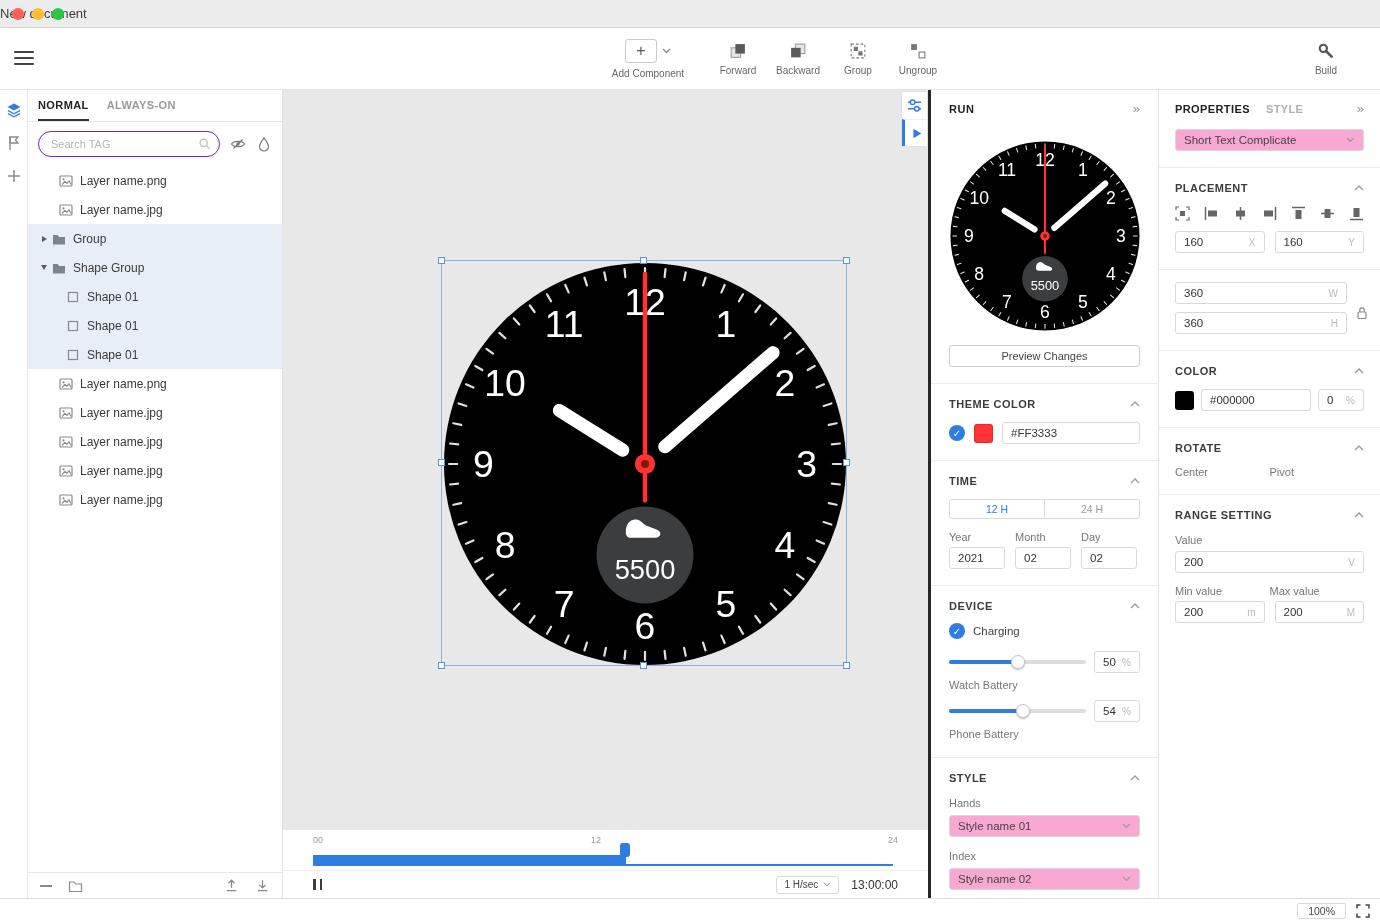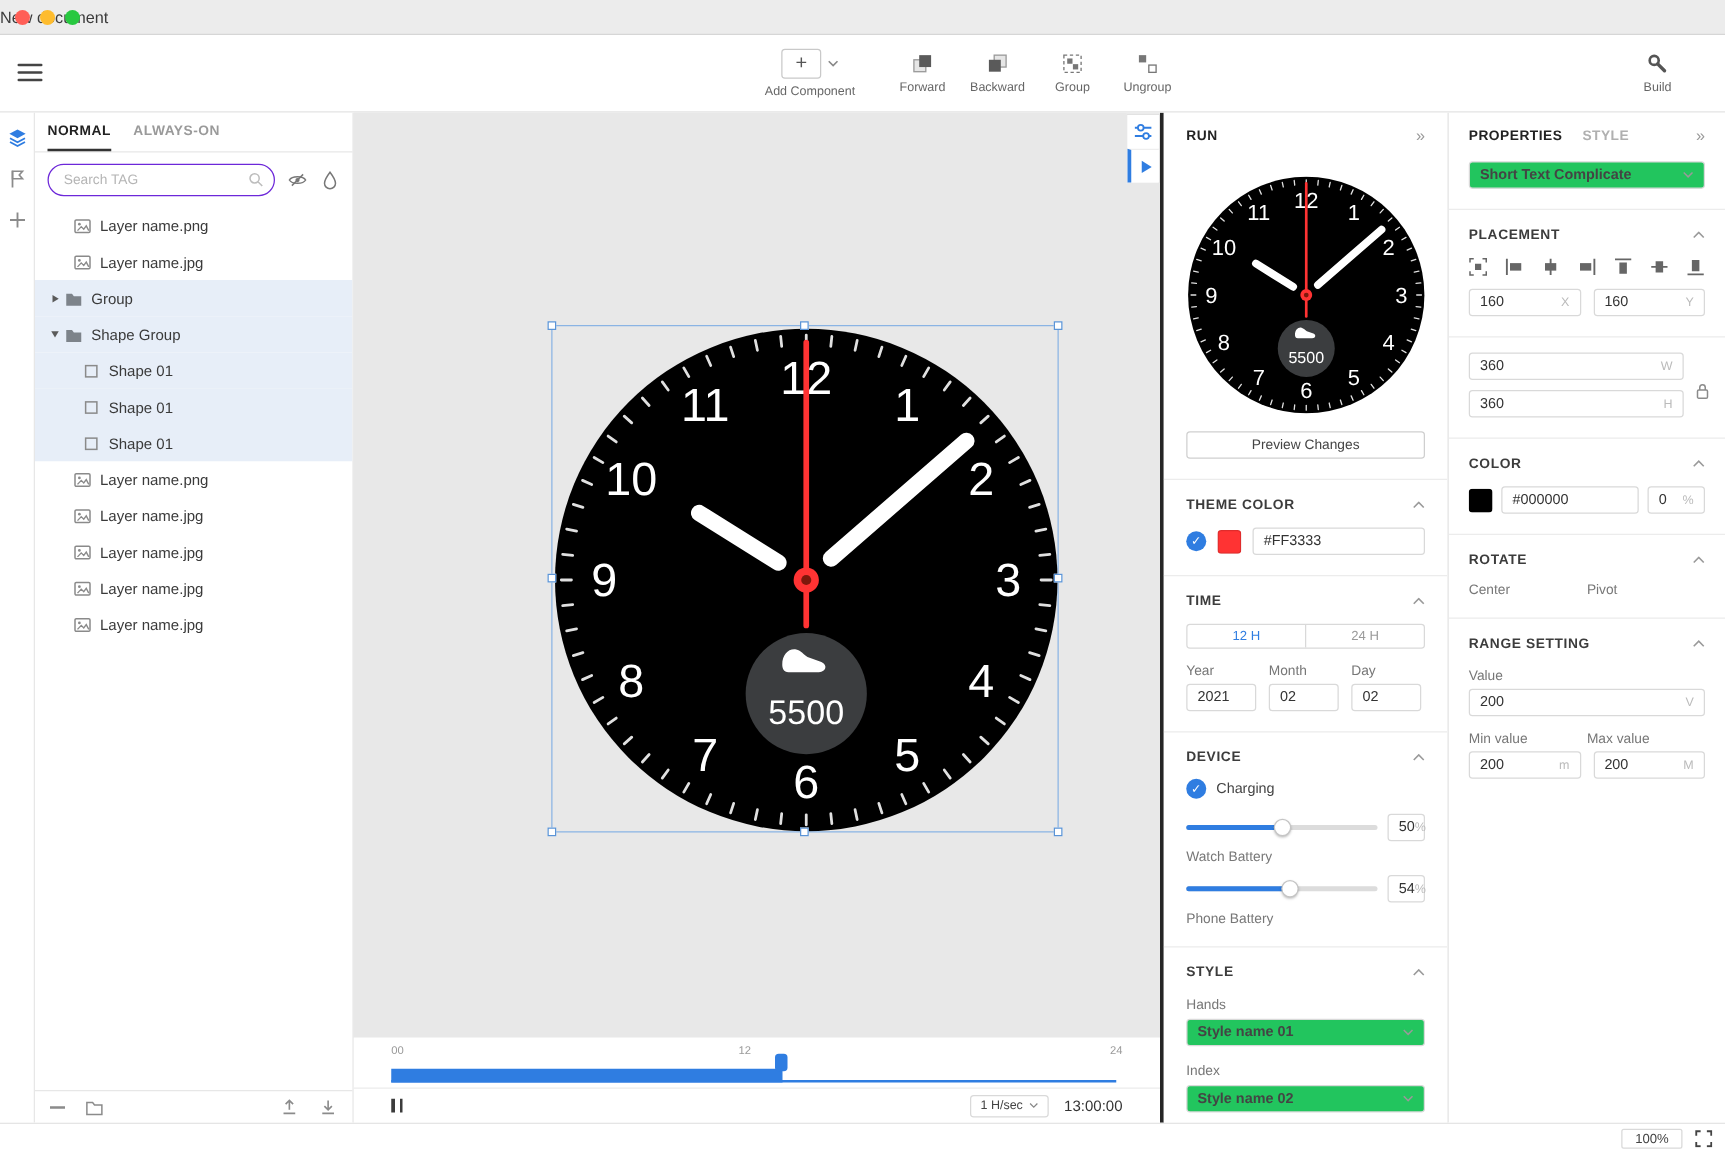--- a/index.html
+++ b/index.html
@@ -93,21 +93,21 @@
   .panel-head { display:flex; align-items:center; padding:11px 18px 9px; }
   .panel-title { font-size:11px; font-weight:bold; letter-spacing:.5px; color:#222; }
   .collapse-right { margin-left:auto; color:#9a9a9a; font-size:13px; cursor:pointer; }
   .hr { height:1px; background:#ececec; margin-top:16px; }
   .sec-head { display:flex; align-items:center; padding:14px 18px 0; cursor:pointer; }
   .sec-title { font-size:11px; font-weight:bold; letter-spacing:.5px; color:#3c3c3c; }
   .chev-up { margin-left:auto; }
   .field-label { font-size:11px; color:#777; }
   .ibox { border:1px solid #d9d9d9; border-radius:3px; height:22px; display:flex; align-items:center; padding:0 8px; font-size:11.5px; color:#333; background:#fff; }
   .ibox .sfx { margin-left:auto; color:#bbb; font-size:10px; }
-  .select { border:1px solid #d9d9d9; border-radius:3px; height:22px; display:flex; align-items:center; padding:0 8px; font-size:11.5px; color:#444; cursor:pointer; background:#22c55e;font-weight:bold; }
+  .select { border:1px solid #d9d9d9; border-radius:3px; height:22px; display:flex; align-items:center; padding:0 8px; font-size:11.5px; color:#444; cursor:pointer; background:#f9a8d4; }
   .select svg { margin-left:auto; }
   .chk { width:16px; height:16px; border-radius:50%; background:#2f7de1; color:#fff; font-size:10px; display:flex; align-items:center; justify-content:center; flex-shrink:0; cursor:pointer; }
   .chk::after { content:"✓"; }
 
   
   .preview-wrap { display:flex; justify-content:center; margin-top:16px; }
   .preview-btn { display:block; margin:14px 18px 0; width:calc(100% - 36px); height:22px; border:1px solid #cfcfcf; border-radius:3px; background:#fff; font-size:11px; color:#444; font-family:inherit; cursor:pointer; }
   .tc-row { display:flex; align-items:center; gap:9px; padding:12px 18px 0; }
   .swatch { width:19px; height:19px; border-radius:3px; border:1px solid rgba(0,0,0,.12); flex-shrink:0; cursor:pointer; }
   .tc-row .ibox { flex:1; }
@@ -118,21 +118,21 @@
   .ymd-labels, .ymd-inputs { display:flex; gap:10px; padding:0 18px; }
   .ymd-labels { margin-top:12px; }
   .ymd-labels span { width:56px; }
   .ymd-inputs { margin-top:4px; }
   .ymd-inputs .ibox { width:56px; }
   .charging-row { display:flex; align-items:center; gap:8px; padding:11px 18px 0; font-size:11.5px; color:#444; }
   .slider-row { display:flex; align-items:center; gap:8px; padding:12px 18px 0; }
   .slider { position:relative; flex:1; height:4px; background:#dcdcdc; border-radius:2px; cursor:pointer; }
   .slider .fill { position:absolute; left:0; top:0; height:4px; background:#2f7de1; border-radius:2px; }
   .slider .knob { position:absolute; top:-5px; width:14px; height:14px; border-radius:50%; background:#fff; border:1px solid #c5c5c5; box-shadow:0 1px 2px rgba(0,0,0,.25); }
-  .slider-row .ibox { width:30px; flex-shrink:0; }
+  .slider-row .ibox { width:46px; flex-shrink:0; }
   .under-label { padding:5px 18px 0; }
   .style-field { padding:12px 18px 0; }
   .style-field .select { margin-top:5px; }
 
   
   .pp-tabs { display:flex; align-items:center; gap:16px; padding:11px 16px 9px; }
   .pp-tab { font-size:11px; font-weight:bold; letter-spacing:.4px; color:#b0b0b0; cursor:pointer; }
   .pp-tab.active { color:#222; }
   .pp-select { margin:4px 16px 0; }
   .align-row { display:flex; justify-content:space-between; padding:12px 16px 0; }

